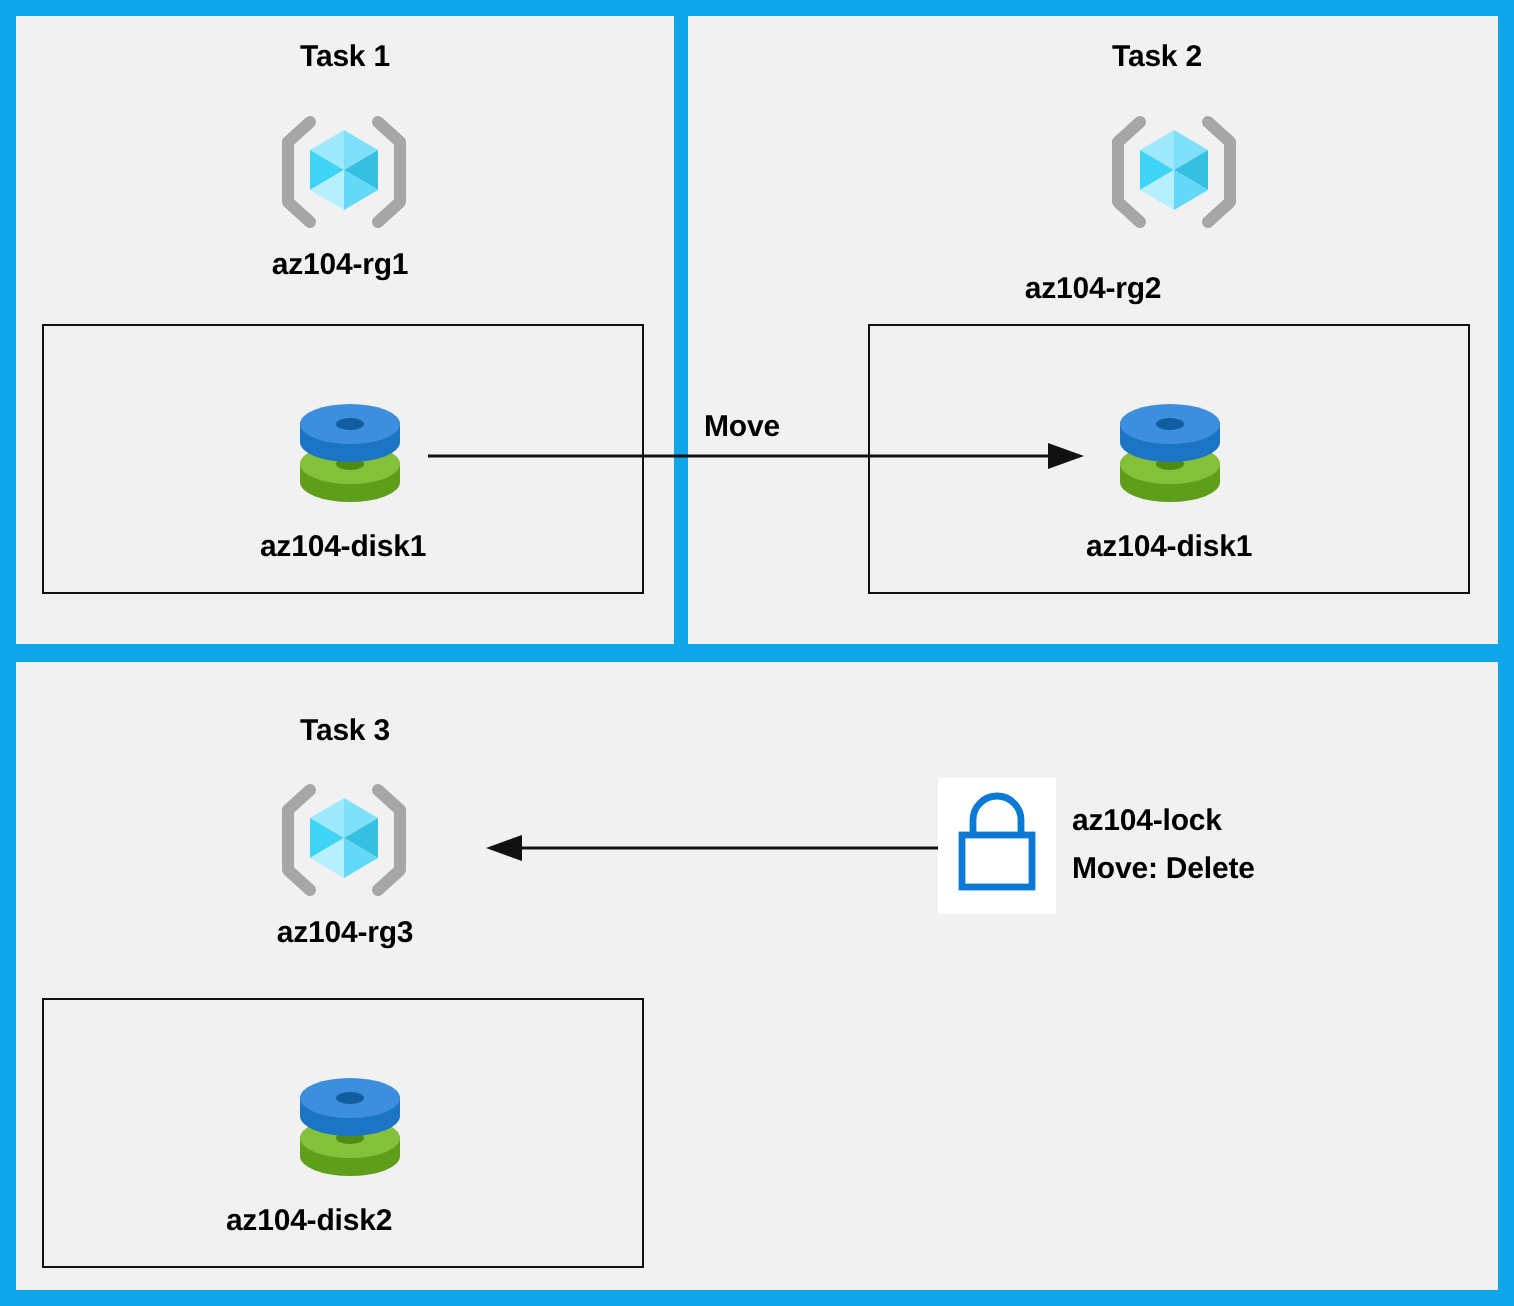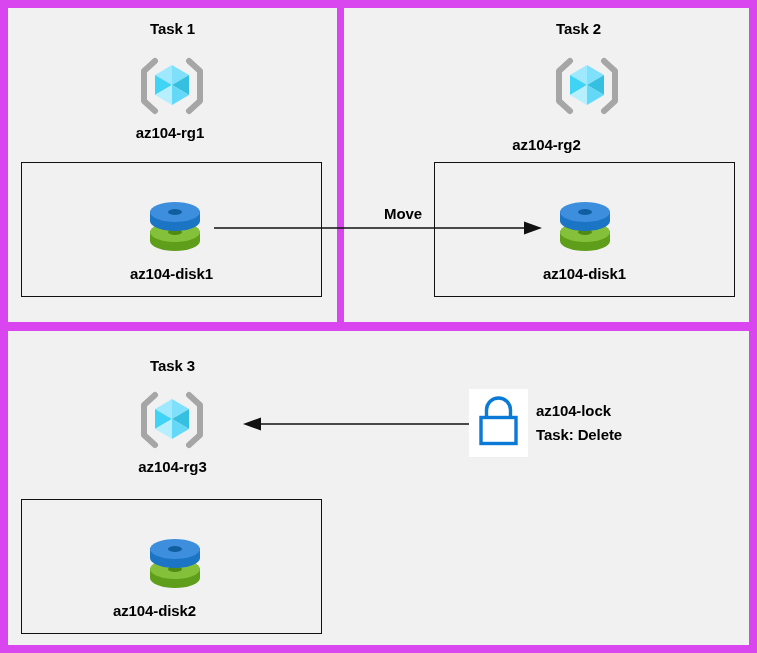--- a/index.html
+++ b/index.html
@@ -7,21 +7,21 @@
     padding: 0;
     background: #ffffff;
   }
   body {
     font-family: "Liberation Sans", sans-serif;
   }
   #canvas {
     position: relative;
     width: 757px;
     height: 653px;
-    background: #d946ef;
+    background: #0ea5e9;
     overflow: hidden;
   }
   .panel {
     position: absolute;
     background: #f1f1f1;
   }
   .inner-box {
     position: absolute;
     background: #f1f1f1;
     border: 1.6px solid #111111;
@@ -150,21 +150,21 @@
     </svg>
   </div>
 
   <div class="lbl res-label" style="left:434px; top:265px; width:301px;">az104-disk1</div>
 
   <svg class="arrow-svg" style="left:214px; top:218px; width:330px; height:20px;" width="330" height="20" viewBox="0 0 330 20">
     <line x1="0" y1="10" x2="312" y2="10" stroke="#111111" stroke-width="1.6"></line>
     <polygon points="328,10 310,3.5 310,16.5" fill="#111111"></polygon>
   </svg>
 
-  <div class="lbl move-label" style="left:352px; top:205px; width:70px; text-align:right;">Move</div>
+  <div class="lbl move-label" style="left:352px; top:205px; width:70px; text-align:left;">Move</div>
 
   <div class="panel" style="left:8px; top:331px; width:741px; height:314px;">
   </div>
 
   <div class="lbl task-title" style="left:8px; top:357px; width:329px;text-align:center;">Task 3</div>
 
   <div class="icon-rg" style="left:141px; top:391px; width:62px; height:58px;">
     <svg width="62" height="58" viewBox="0 0 62 58">
       <path d="M14 4 L3 14 L3 44 L14 54" fill="none" stroke="#a6a6a6" stroke-width="6" stroke-linecap="round" stroke-linejoin="round"></path>
       <path d="M48 4 L59 14 L59 44 L48 54" fill="none" stroke="#a6a6a6" stroke-width="6" stroke-linecap="round" stroke-linejoin="round"></path>
@@ -204,15 +204,15 @@
   <div class="icon-lock" style="left:469px; top:389px; width:59px; height:68px;">
     <svg width="59" height="68" viewBox="0 0 59 68">
       <rect x="0" y="0" width="59" height="68" fill="#ffffff"></rect>
       <path d="M17.5 28 L17.5 21 A12 12 0 0 1 41.5 21 L41.5 28" fill="none" stroke="#0a7ad6" stroke-width="3.4"></path>
       <rect x="12" y="28.5" width="35" height="26" fill="#ffffff" stroke="#0a7ad6" stroke-width="3.4"></rect>
     </svg>
   </div>
 
   <div class="lbl lock-label" style="left:536px; top:400px; width:160px;">az104-lock</div>
 
-  <div class="lbl lock-label" style="left:536px; top:424px; width:160px;">Task: Delete</div>
+  <div class="lbl lock-label" style="left:536px; top:424px; width:160px;">Move: Delete</div>
 
 </div>
 
 </body></html>

